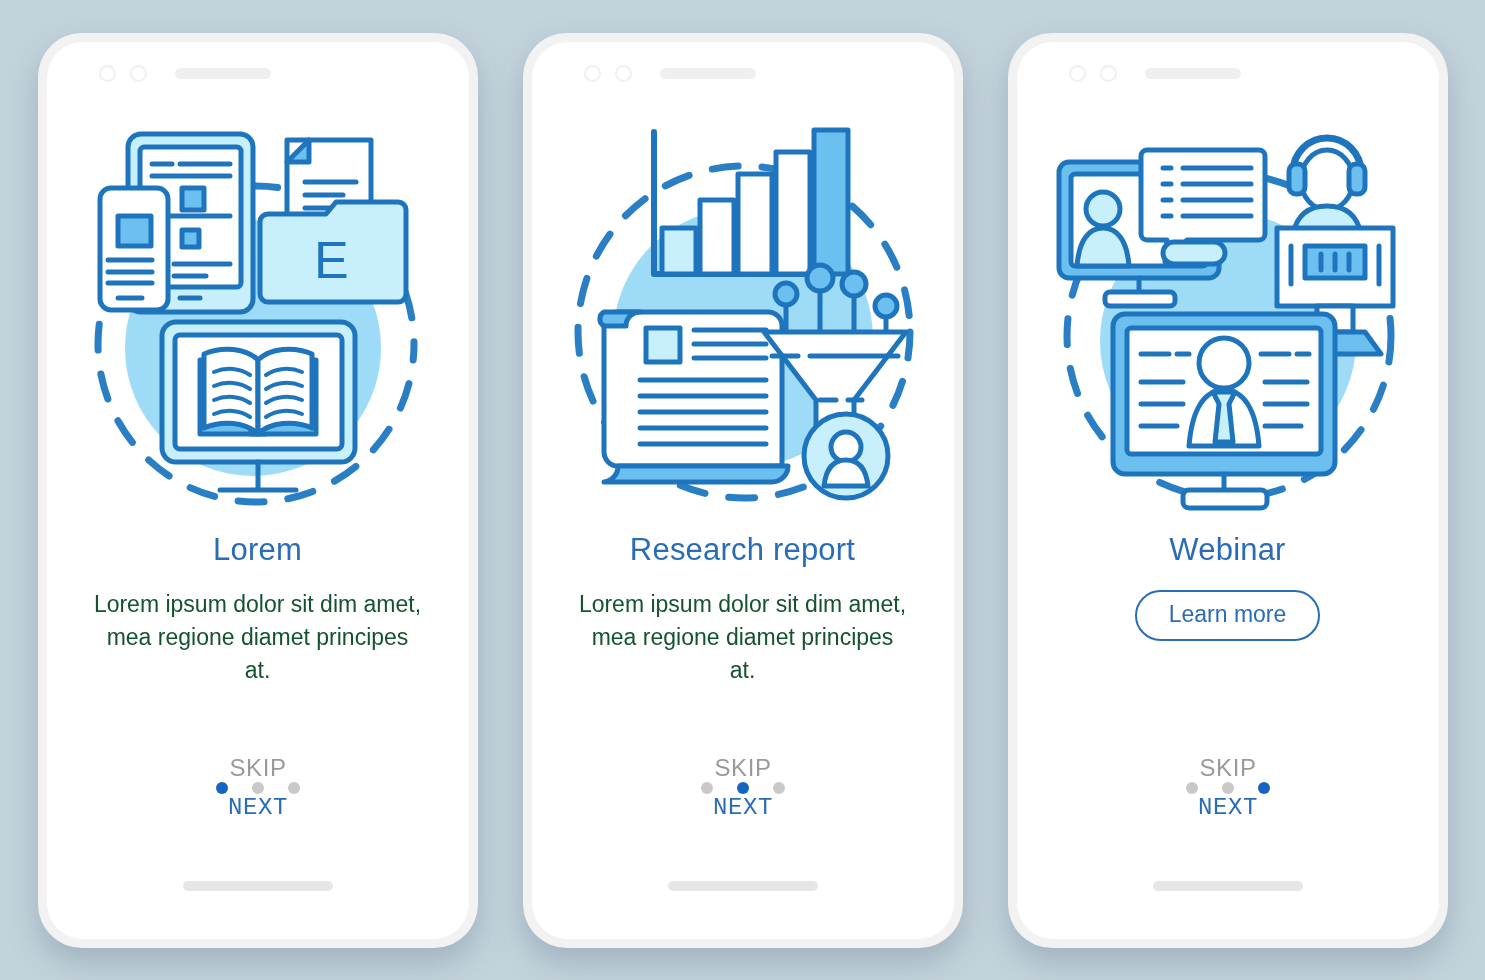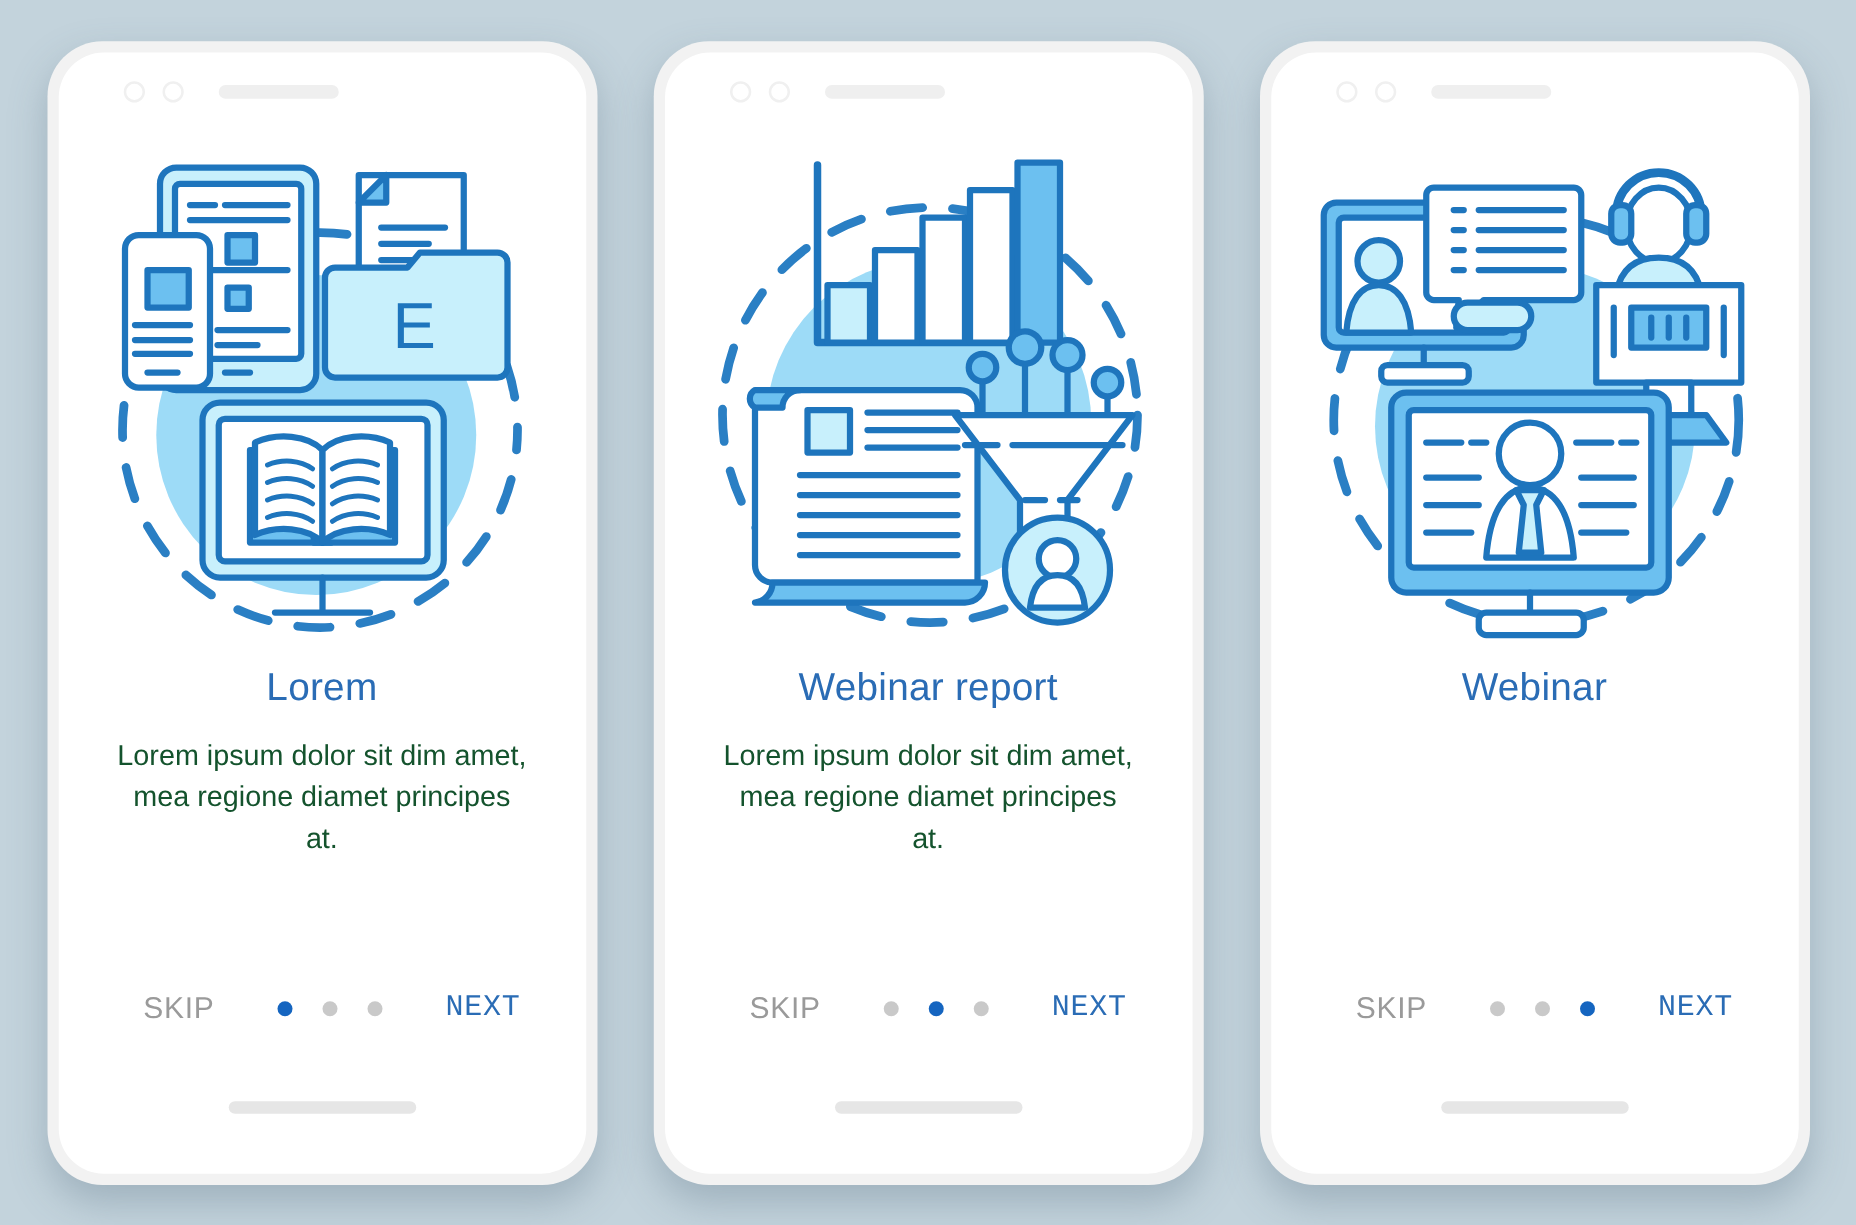--- a/index.html
+++ b/index.html
@@ -112,26 +112,27 @@
     font-size: 23px;
     font-family: inherit;
     padding: 11px 32px 13px;
     cursor: pointer;
     line-height: 1;
   }
 
   
   .nav {
     position: absolute;
-    left: 16px; right: 0;
+    left: 1px; right: 0;
     bottom: 118px;
     display: flex;
     align-items: center;
     justify-content: space-between;
     padding: 0 52px;
+    flex-direction: column;
   }
   .skip {
     font-size: 24px;
     color: #9a9a9a;
     letter-spacing: .6px;
     cursor: pointer;
   }
   .next {
     font-size: 24px;
     color: #2a6cb5;
@@ -302,21 +303,21 @@
             <line x1="262" y1="284" x2="278" y2="284"></line>
             <line x1="290" y1="284" x2="304" y2="284"></line>
 
             <circle cx="288" cy="340" r="42" fill="#c8f0fc"></circle>
             <path d="M288 316 a15 15 0 0 1 0 30 a15 15 0 0 1 0 -30 z" fill="#ffffff"></path>
             <path d="M266 370 c2 -18 10 -26 22 -26 c12 0 20 8 22 26 z" fill="#ffffff"></path>
           </g>
         </svg>
       </div>
 
-      <div class="title">Webinar report</div>
+      <div class="title">Research report</div>
       <div class="desc">Lorem ipsum dolor sit dim amet, mea regione diamet principes at.</div>
 
       <div class="nav">
         <span class="skip">SKIP</span>
         <span class="dots">
           <span class="dot"></span>
           <span class="dot active"></span>
           <span class="dot"></span>
         </span>
         <span class="next">NEXT</span>
@@ -397,20 +398,21 @@
             <path d="M181 222 a25 25 0 0 1 0 50 a25 25 0 0 1 0 -50 z" fill="#ffffff"></path>
             <path d="M146 330 c3 -38 16 -56 35 -56 c19 0 32 18 35 56 z" fill="#ffffff"></path>
             <path d="M170 276 h22 l-6 12 l4 38 h-18 l4 -38 z" fill="#c8f0fc"></path>
             <line x1="181" y1="358" x2="181" y2="374"></line>
             <rect x="140" y="374" width="84" height="18" rx="6" fill="#ffffff"></rect>
           </g>
         </svg>
       </div>
 
       <div class="title">Webinar</div>
+      <button class="learn-more">Learn more</button>
 
       <div class="nav">
         <span class="skip">SKIP</span>
         <span class="dots">
           <span class="dot"></span>
           <span class="dot"></span>
           <span class="dot active"></span>
         </span>
         <span class="next">NEXT</span>
       </div>

